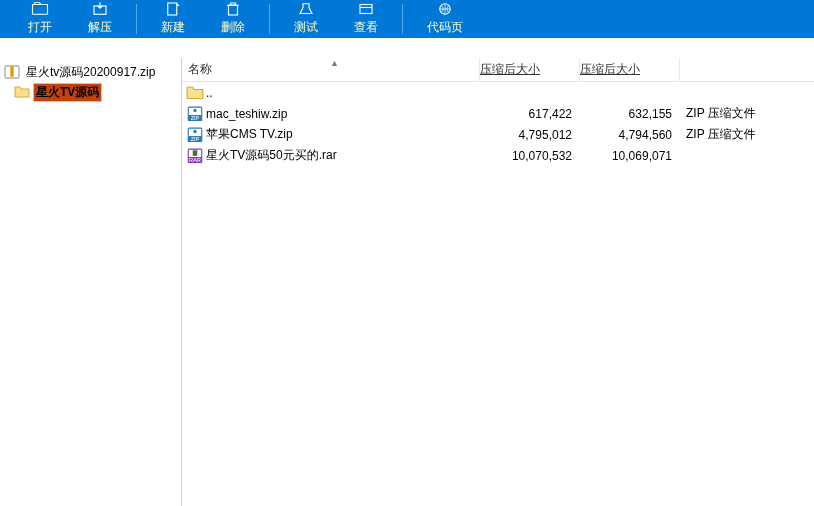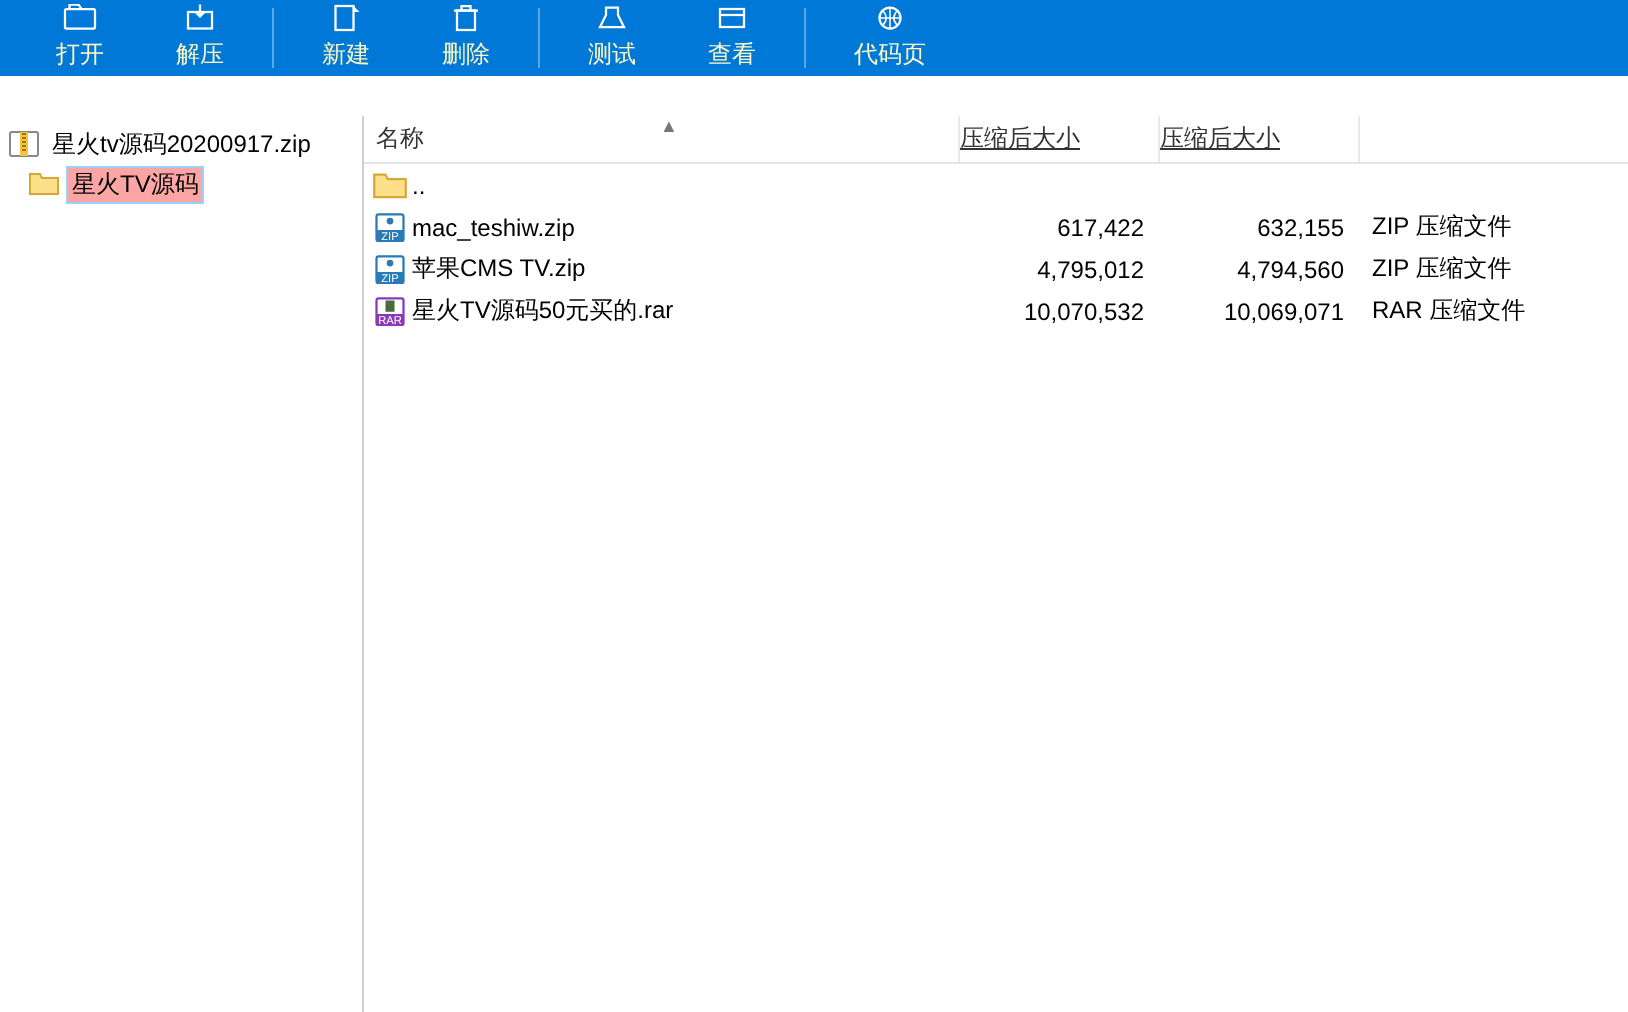--- a/index.html
+++ b/index.html
@@ -53,23 +53,24 @@
     }
     .tree-item {
       display: flex;
       align-items: center;
       height: 20px;
       padding-left: 4px;
       cursor: pointer;
     }
     .tree-item.child { padding-left: 14px; }
     .tree-item.selected .tree-label {
-      background: #fca5a5;
+      background: #c2410c;
       border: 1px solid #99d1ff;
       padding: 0 2px;
+      font-weight: bold;
     }
     .tree-label { padding: 1px 3px; }
     .folder-icon {
       width: 16px; height: 14px;
       display: inline-flex;
       margin-right: 3px;
     }
     .zip-tree-icon {
       width: 16px; height: 14px;
       display: inline-flex;
@@ -289,17 +290,16 @@
                 <rect x="2" y="1" width="12" height="12" rx="1" fill="#fff" stroke="#8a3ab8"></rect>
                 <rect x="2" y="8" width="12" height="5" fill="#8a3ab8"></rect>
                 <text x="8" y="12.5" font-size="5" fill="#fff" text-anchor="middle" font-family="Arial">RAR</text>
                 <rect x="6" y="2" width="4" height="5" fill="#4a6a3a"></rect>
               </svg>
             </span>
             <span>星火TV源码50元买的.rar</span>
           </div>
           <div class="cell-comp">10,070,532</div>
           <div class="cell-orig">10,069,071</div>
-          <div class="cell-type">RAR 压缩文件</div>
         </div>
       </div>
   </div>
 </div>
 
 </body></html>

